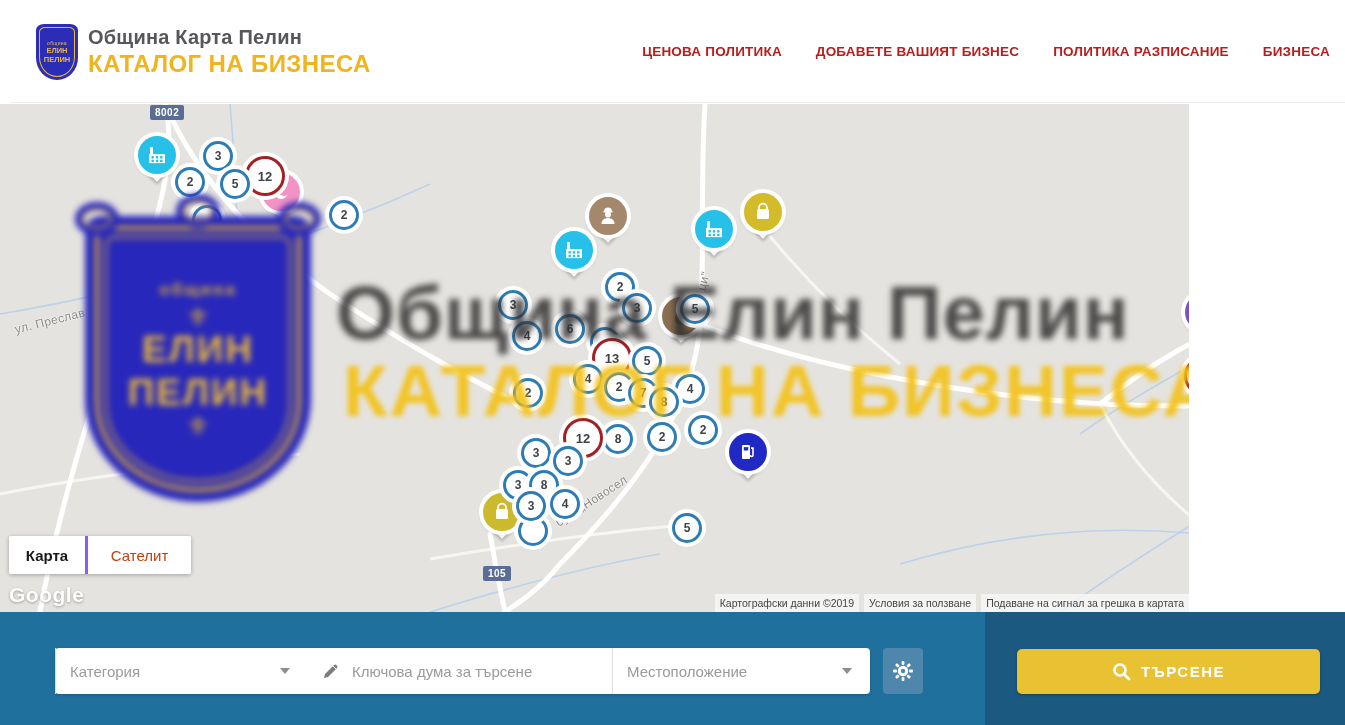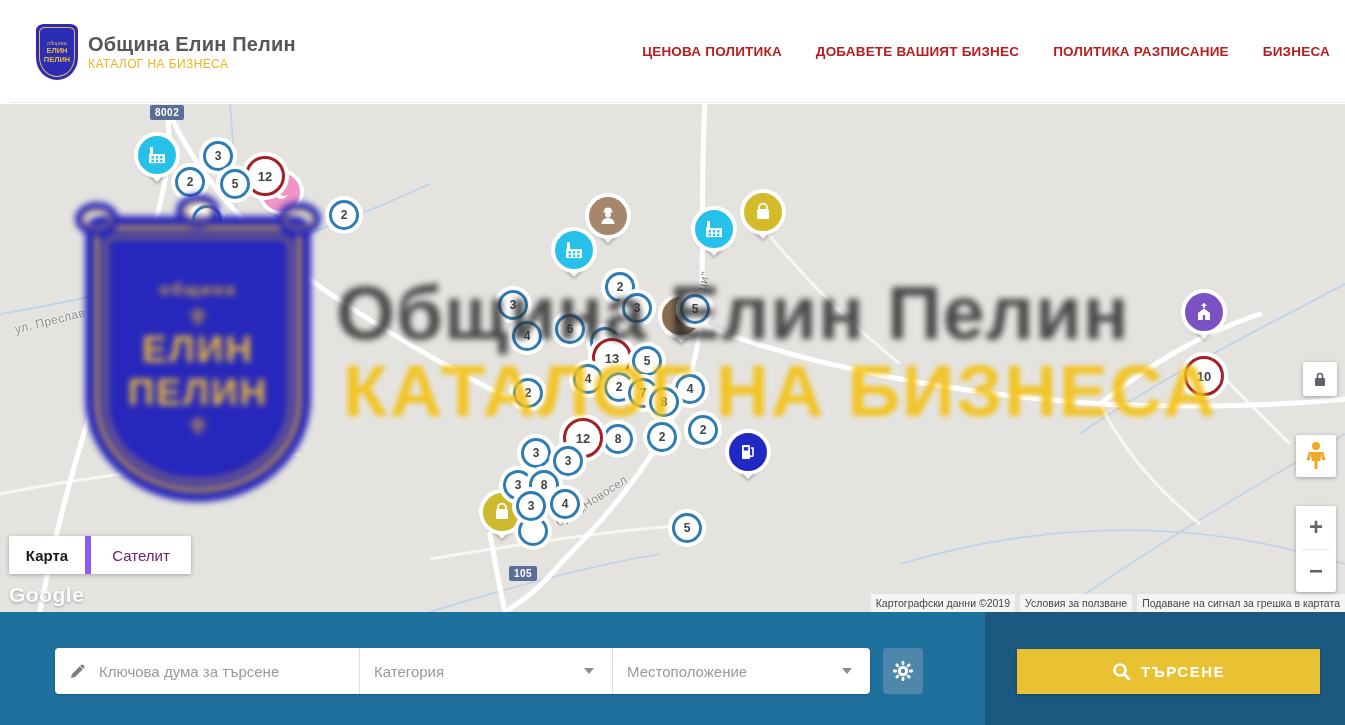--- a/index.html
+++ b/index.html
@@ -9,26 +9,26 @@
   
   .header { position:absolute; top:0; left:10px; width:1345px; height:103px; background:#fff; border-bottom:1px solid #ececec; z-index:20; }
   .brand { position:absolute; left:26px; top:24px; display:flex; align-items:center; cursor:pointer; }
   .logo-shield { width:42px; height:56px; background:#2b2db6; border-radius:8px 8px 50% 50% / 6px 6px 40% 40%;
     position:relative; display:flex; flex-direction:column; align-items:center; justify-content:center; }
   .logo-shield::before { content:''; position:absolute; inset:3px; border:1px solid #e9b93c; border-radius:6px 6px 50% 50% / 5px 5px 40% 40%; }
   .logo-shield .lg-top { font-size:5px; color:#e9b93c; letter-spacing:.3px; }
   .logo-shield .lg-main { font-size:7.5px; font-weight:bold; color:#e9b93c; line-height:1.25; text-align:center; }
   .brand-text { margin-left:10px; }
   .brand-title { font-size:20px; font-weight:bold; color:#56575a; letter-spacing:.2px; }
-  .brand-sub { font-size:12px; font-weight:normal; color:#f0b41e; letter-spacing:.4px; margin-top:1px; }
+  .brand-sub { font-size:24px; font-weight:bold; color:#f0b41e; letter-spacing:.4px; margin-top:1px; }
   .nav { position:absolute; right:25px; top:0; height:103px; display:flex; align-items:center; gap:34px; }
   .nav a { font-size:13.5px; font-weight:bold; color:#b91c1c; text-decoration:none; letter-spacing:.2px; cursor:pointer; }
 
   
-  .map { position:absolute; top:104px; left:0; width:1345px; height:508px; background:#e5e3df; overflow:hidden; }
+  .map { position:absolute; top:104px; left:0; width:1189px; height:508px; background:#e5e3df; overflow:hidden; }
   .roads { position:absolute; inset:0; z-index:1; }
   .road-badge { position:absolute; z-index:2; background:#5a6d94; color:#fff; font-size:10px; font-weight:bold;
     padding:2px 5px; border-radius:2px; letter-spacing:.5px; }
   .street-label { position:absolute; z-index:2; color:#8a8a8a; font-size:12px; letter-spacing:.4px; white-space:nowrap;
     text-shadow:0 0 2px #fff, 0 0 2px #fff; }
 
   
   .pin { position:absolute; width:44px; height:44px; z-index:3; transform:translate(-50%,-52%); }
   .pin .bubble { position:absolute; left:3px; top:3px; width:38px; height:38px; border-radius:50%;
     box-shadow:0 0 0 4px #fff, 0 2px 5px rgba(0,0,0,.35); display:flex; align-items:center; justify-content:center; }
@@ -60,21 +60,21 @@
   .wm-line1 { left:336px; top:165px; font-size:76px; font-weight:bold; color:rgba(47,47,47,.85); filter:blur(3px);
     letter-spacing:1px; white-space:nowrap; }
   .wm-line2 { left:343px; top:245px; font-size:73px; font-weight:bold; color:rgba(243,193,22,.92); filter:blur(2.5px);
     letter-spacing:2px; white-space:nowrap; }
 
   
   .maptype { position:absolute; left:9px; top:432px; height:38px; display:flex; z-index:9;
     box-shadow:0 1px 4px rgba(0,0,0,.3); border-radius:2px; overflow:hidden; }
   .maptype .mt { background:#fff; display:flex; align-items:center; justify-content:center; font-size:15px; cursor:pointer; }
   .mt-map { width:76px; font-weight:bold; color:#1a1a1a;text-align:center; }
-  .mt-sat { width:106px; color:#701a75; border-left:6px solid #8b5cf6; }
+  .mt-sat { width:106px; color:#c2410c; border-left:3px solid #8b5cf6; }
   .google-logo { position:absolute; left:9px; bottom:5px; z-index:9; color:#fff; font-size:21px; font-weight:bold;
     letter-spacing:.5px; text-shadow:0 1px 3px rgba(0,0,0,.35); opacity:.92; }
   .attribution { position:absolute; right:0; bottom:0; z-index:9; display:flex; gap:5px; }
   .attribution span, .attribution a { background:rgba(248,248,248,.8); font-size:10.5px; color:#444;
     padding:3px 5px; white-space:nowrap; text-decoration:none; }
   .ctl { position:absolute; background:#fff; z-index:9; box-shadow:0 1px 4px rgba(0,0,0,.3); border-radius:2px; }
   .ctl-lock { left:1303px; top:258px; width:34px; height:34px; display:flex; align-items:center; justify-content:center; }
   .ctl-pegman { left:1296px; top:331px; width:40px; height:42px; display:flex; align-items:center; justify-content:center; cursor:grab; }
   .ctl-zoom { left:1296px; top:402px; width:40px; height:86px; display:flex; flex-direction:column; }
   .ctl-zoom .zbtn { flex:1; display:flex; align-items:center; justify-content:center; font-size:24px; color:#666; cursor:pointer; font-weight:bold; }
@@ -90,36 +90,36 @@
   .fld-cat { width:253px; border-left:1px solid #ddd; padding:0 14px; cursor:pointer; }
   .fld-loc { width:258px; border-left:1px solid #ddd; padding:0 14px; cursor:pointer; }
   .fld input { border:none; outline:none; width:100%; font-size:15px; color:#555; font-family:inherit; }
   .fld input::placeholder { color:#9a9a9a; }
   .fld .sel-label { font-size:15px; color:#9a9a9a; flex:1; }
   .caret { width:0; height:0; border-left:5px solid transparent; border-right:5px solid transparent; border-top:6px solid #8d8d8d; margin-right:4px; }
   .pencil { margin-right:12px; flex:none; }
   .gear-btn { position:absolute; left:883px; top:36px; width:40px; height:46px; background:#4e87ab; border:none;
     border-radius:4px; display:flex; align-items:center; justify-content:center; cursor:pointer; }
   .search-btn { position:absolute; left:1017px; top:37px; width:303px; height:45px; background:#e9c233; border:none;
-    border-radius:0; color:#fff; font-size:15px; font-weight:bold; letter-spacing:1.5px; cursor:pointer;
+    border-radius:5px; color:#fff; font-size:15px; font-weight:bold; letter-spacing:1.5px; cursor:pointer;
     display:flex; align-items:center; justify-content:center; gap:10px; font-family:inherit;
     box-shadow:0 1px 3px rgba(0,0,0,.25); }
 </style>
 </head>
 <body>
 
 <div class="header">
   <div class="brand">
     <div class="logo-shield">
       <span class="lg-top">община</span>
       <span class="lg-main">ЕЛИН</span>
       <span class="lg-main">ПЕЛИН</span>
     </div>
     <div class="brand-text">
-      <div class="brand-title">Община Елин Пелин</div>
+      <div class="brand-title">Община Карта Пелин</div>
       <div class="brand-sub">КАТАЛОГ НА БИЗНЕСА</div>
     </div>
   </div>
   <nav class="nav" id="main-nav">
       <a>ЦЕНОВА ПОЛИТИКА</a>
       <a>ДОБАВЕТЕ ВАШИЯТ БИЗНЕС</a>
       <a>ПОЛИТИКА РАЗПИСАНИЕ</a>
       <a>БИЗНЕСА</a>
     </nav>
 </div>
@@ -145,21 +145,21 @@
       <path d="M165,0 C180,60 150,140 120,220 C95,290 60,400 40,508"></path>
       <path d="M165,0 C200,80 260,140 330,190 C420,250 480,280 520,300"></path>
       <path d="M705,0 C700,80 705,160 700,220 C695,300 640,380 560,460 C540,485 520,498 505,508"></path>
       <path d="M700,220 C800,260 950,290 1100,300 C1200,305 1300,300 1345,295"></path>
       <path d="M1100,300 C1150,260 1200,230 1260,210"></path>
       <path d="M490,430 C495,460 500,485 505,508"></path>
     </g>
   </svg>
 
   <div class="road-badge" id="badge-0" style="left: 150px; top: 1px;">8002</div>
-  <div class="road-badge" id="badge-1" style="left: 509px; top: 462px; text-align: center;">105</div>
+  <div class="road-badge" id="badge-1" style="left: 483px; top: 462px; text-align: center;">105</div>
 
   <div class="street-label" id="street-0" style="left: 14px; top: 210px; transform: rotate(-14deg);">ул. Преслав</div>
   <div class="street-label" id="street-1" style="left: 550px; top: 390px; transform: rotate(-33deg);">бул. „Новосел</div>
   <div class="street-label" id="street-2" style="left: 694px; top: 170px; transform: rotate(-75deg);">ци"</div>
 
   <div id="pins">
       <div class="pin" style="left: 281px; top: 89px;">
         <div class="tail"></div>
         <div class="bubble" style="background: rgb(242, 147, 198);">
           <svg viewBox="0 0 22 22">
@@ -358,30 +358,30 @@
     <div class="zbtn">+</div>
     <div class="zdiv"></div>
     <div class="zbtn">−</div>
   </div>
 </div>
 
 <div class="searchbar">
   <div class="search-right"></div>
 
   <div class="panel">
+    <div class="fld fld-cat">
+      <span class="sel-label">Категория</span>
+      <span class="caret"></span>
+    </div>
     <div class="fld fld-kw">
       <svg class="pencil" width="18" height="18" viewBox="0 0 18 18">
         <path d="M2,16 L3,12 L12,3 a1.6,1.6 0 0 1 2.3,0 L15,3.7 a1.6,1.6 0 0 1 0,2.3 L6,15 z" fill="#7d7d7d"></path>
         <path d="M11,4 l3,3" stroke="#fff" stroke-width="1"></path>
       </svg>
       <input type="text" placeholder="Ключова дума за търсене" style="">
-    </div>
-    <div class="fld fld-cat">
-      <span class="sel-label">Категория</span>
-      <span class="caret"></span>
     </div>
     <div class="fld fld-loc">
       <span class="sel-label">Местоположение</span>
       <span class="caret"></span>
     </div>
   </div>
 
   <button class="gear-btn">
     <svg width="22" height="22" viewBox="0 0 22 22">
       <g fill="#fff">

